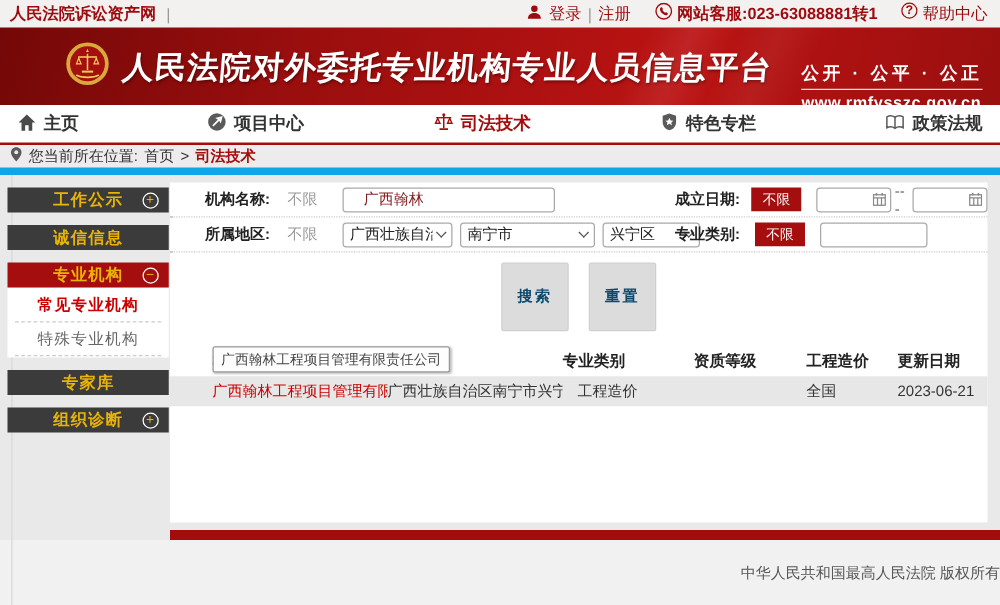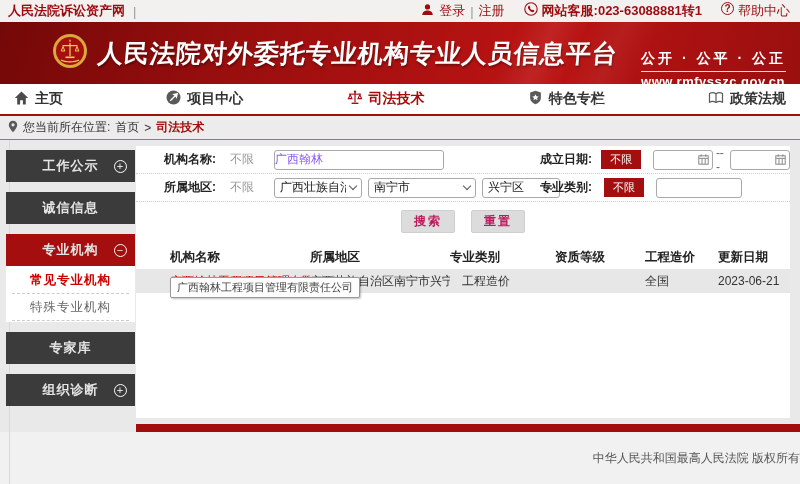--- a/index.html
+++ b/index.html
@@ -33,32 +33,32 @@
   .site-url { font-size:13px; font-weight:bold; letter-spacing:.5px; }
 
   
   .nav { height:32px; background:#fff; border-bottom:2px solid #a50d0d;
     display:flex; align-items:center; justify-content:space-between; padding:0 14px; }
   .nav-item { display:flex; align-items:center; gap:6px; font-size:14px; font-weight:bold;
     color:#333; cursor:pointer; white-space:nowrap; }
   .nav-item.active { color:#a50d0d; }
 
   
-  .crumb { height:24px; background:#ececec; border-bottom:1px solid #0ea5e9;
+  .crumb { height:24px; background:#ececec; border-bottom:6px solid #0ea5e9;
     display:flex; align-items:center; gap:5px; padding-left:8px; font-size:12px; color:#333; }
   .crumb .current { color:#a50d0d; font-weight:bold; cursor:pointer; }
   .crumb .home { cursor:pointer; }
 
   
   .main { position:relative; height:292px; background:#e9e9e9; }
   .page-edge { position:absolute; left:9px; top:0; height:344px; width:1px; background:#d8d8d8; }
 
   
   .sidebar { position:absolute; left:6px; top:10px; width:129px; }
-  .side-item { height:32px; background:#3b3b3b; color:#e5e5e5; display:flex; align-items:center;
+  .side-item { height:20px; background:#3b3b3b; color:#eab308; display:flex; align-items:center;
     justify-content:center; font-size:13px; font-weight:bold; margin-bottom:10px;
     position:relative; cursor:pointer; letter-spacing:1px; }
   .side-item.active { background:#a50e0e; margin-bottom:0; }
   .icon-circle { position:absolute; right:8px; width:13px; height:13px; border:1px solid #fff;
     border-radius:50%; font-size:11px; line-height:11px; text-align:center; font-weight:normal; }
   .icon-circle.plus::after { content:"+"; }
   .icon-circle.minus::after { content:"−"; }
   .submenu { background:#fff; margin-bottom:10px; padding:1px 6px; }
   .sub-item { height:27px; display:flex; align-items:center; justify-content:center;
     font-size:12.5px; color:#666; border-bottom:1px dashed #ccc; cursor:pointer; letter-spacing:1px; }
@@ -66,39 +66,39 @@
 
   
   .panel { position:absolute; left:136px; top:6px; width:654px; height:272px; background:#fff; }
   .red-bar { position:absolute; left:136px; right:0; top:284px; height:8px; background:#a30c0c; }
 
   .frow { height:28px; display:flex; align-items:center; border-bottom:1px dotted #ccc;
     padding-left:28px; font-size:12px; position:relative; }
   .flabel { width:66px; font-weight:bold; color:#222; }
   .funlim { width:44px; color:#999; cursor:pointer; }
   .tinput { border:1px solid #a9a9a9; border-radius:3px; height:20px; font-size:12px;
-    padding:0 0; font-family:inherit; color:#8b5cf6; outline:none; }
+    padding:0 16px; font-family:inherit; color:#7f1d1d; outline:none; }
   .w170 { width:170px; }
   .fright { position:absolute; left:404px; display:flex; align-items:center; }
   .fright .flabel { width:64px; }
   .redbtn { background:#a50e0e; color:#fff; font-size:11px; padding:2px 9px; margin-right:12px;
     cursor:pointer; white-space:nowrap; }
   .datebox { width:62px; height:20px; border:1px solid #a9a9a9; border-radius:3px;
     display:flex; align-items:center; justify-content:flex-end; padding:0 3px; cursor:text; }
   .dsep { color:#666; margin:0 3px; }
   .selbox { height:20px; border:1px solid #a9a9a9; border-radius:3px; display:flex;
     align-items:center; justify-content:space-between; padding:0 5px; margin-right:6px;
     font-size:12px; color:#222; cursor:pointer; white-space:nowrap; overflow:hidden; }
   .chev { width:6px; height:6px; border-right:1.5px solid #555; border-bottom:1.5px solid #555;
     transform:rotate(45deg); margin-top:-3px; flex:0 0 auto; margin-left:4px; }
   .w88{width:88px;} .w84{width:108px;} .w78{width:78px;} .w86{width:86px;}
 
   .btn-row { display:flex; justify-content:center; gap:16px; margin-top:8px; }
-  .gbtn { background:#dcdcdc; border:1px solid #cfcfcf; color:#be185d; font-size:12px;
-    font-weight:bold; padding:2px 12px; cursor:pointer; border-radius:2px; letter-spacing:2px; }
+  .gbtn { background:#dcdcdc; border:1px solid #cfcfcf; color:#0c4a6e; font-size:12px;
+    font-weight:bold; padding:18px 12px; cursor:pointer; border-radius:2px; letter-spacing:2px; }
 
   .thead, .trow { display:flex; align-items:center; }
   .thead { margin-top:12px; height:24px; font-size:12.5px; font-weight:bold; color:#222; }
   .trow { height:24px; background:#e7e7e7; font-size:12px; color:#333; cursor:pointer; }
   .c1 { margin-left:34px; width:140px; } .c2 { width:140px; } .c3 { width:105px; }
   .c4 { width:90px; } .c5 { width:73px; } .c6 { width:70px; }
   .cell { white-space:nowrap; overflow:hidden; }
   .org-link { color:#c00; cursor:pointer; }
   .indent12 { padding-left:12px; }
 

